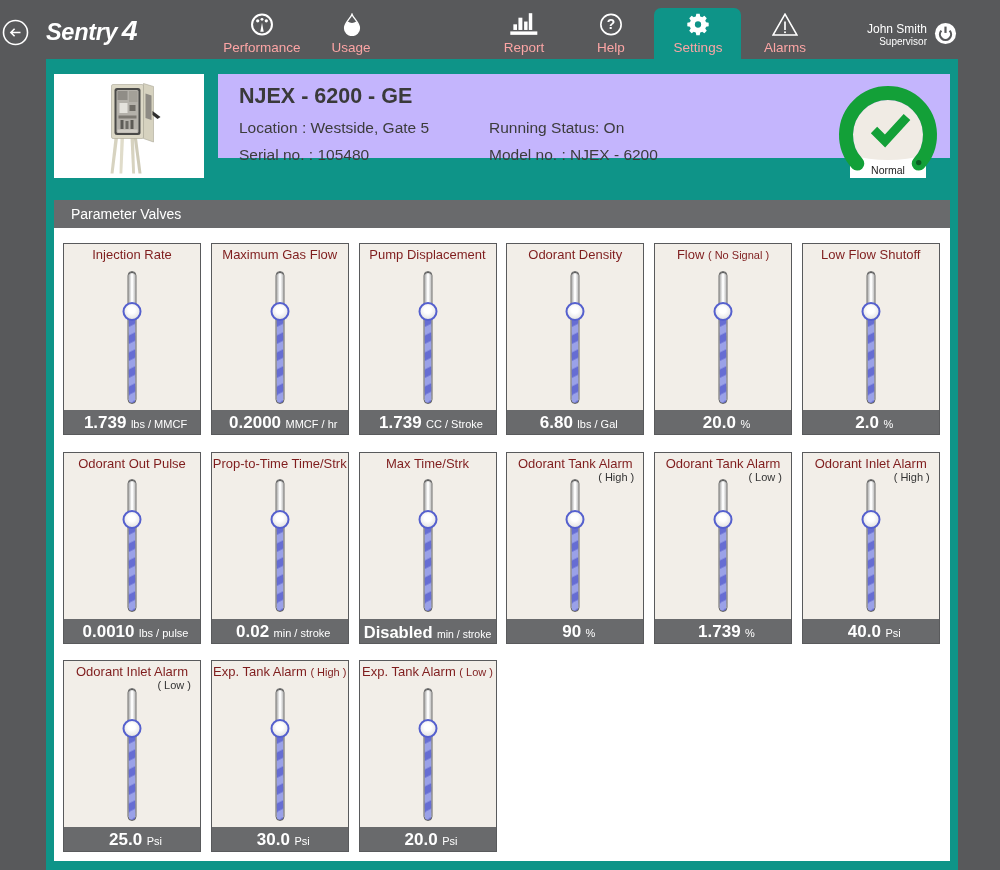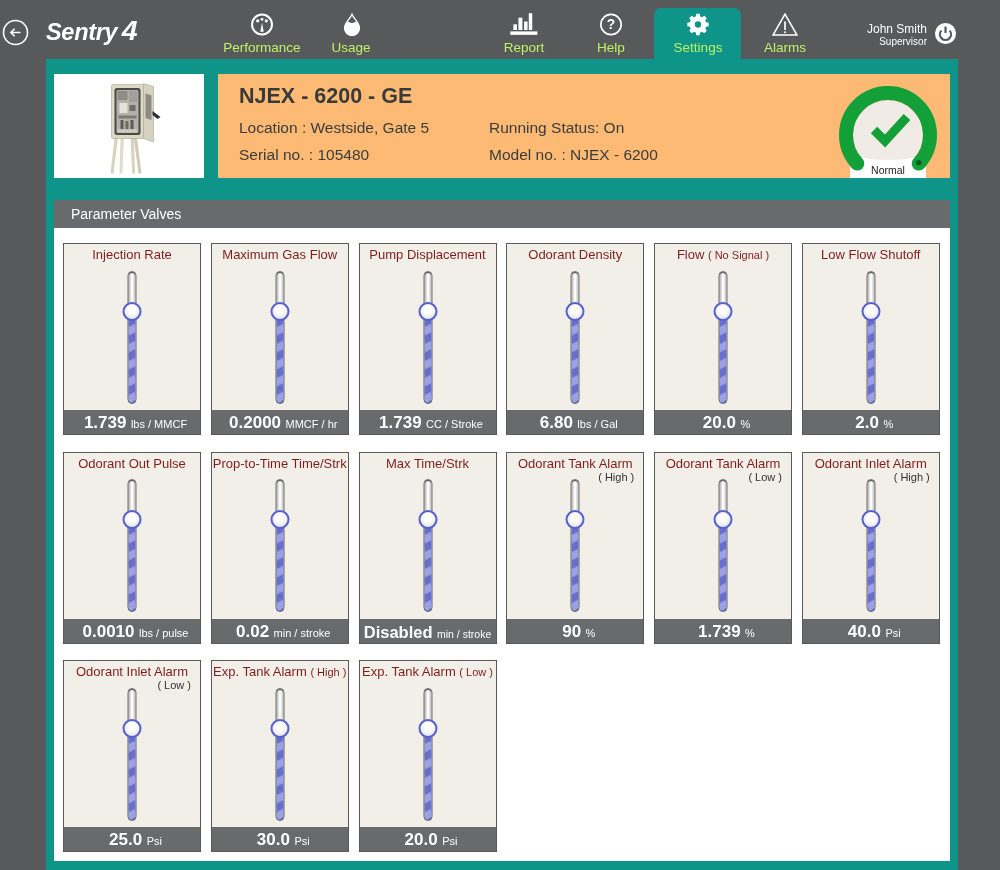--- a/index.html
+++ b/index.html
@@ -4,28 +4,28 @@
 <style>
   * {margin:0; padding:0; box-sizing:border-box;}
   html,body {width:1000px; height:870px; overflow:hidden;}
   body {background:#58595b; font-family:"Liberation Sans", sans-serif; position:relative;}
   .abs {position:absolute;}
 
   
   #topbar {position:absolute; left:0; top:0; width:1000px; height:59px; background:#58595b;}
   .navitem {position:absolute; top:0; width:88px; height:59px; text-align:center; color:#fff;}
   .navitem .ic {position:absolute; top:13px; left:50%; transform:translateX(-50%); width:24px; height:24px;}
-  .navitem .lb {position:absolute; top:41px; width:100%; font-size:13.5px; line-height:14px; color:#bef264;}
+  .navitem .lb {position:absolute; top:41px; width:100%; font-size:13.5px; line-height:14px; color:#fca5a5;}
   #tab-settings {position:absolute; left:654px; top:8px; width:87px; height:51px; background:#0e9488; border-radius:7px 7px 0 0;}
 
   
   #panel {position:absolute; left:46px; top:59px; width:912px; height:811px; background:#0e9488;}
 
   #imgcard {position:absolute; left:54px; top:74px; width:150px; height:104px; background:#fff;}
-  #hdrcard {position:absolute; left:218px; top:74px; width:732px; height:104px; background:#fdba74; color:#3a3a3a;text-decoration:underline;}
+  #hdrcard {position:absolute; left:218px; top:74px; width:732px; height:84px; background:#c4b5fd; color:#3a3a3a;text-decoration:underline;}
   #parambar {position:absolute; left:54px; top:200px; width:896px; height:28px; background:#696a6c; color:#fff; font-size:14px; line-height:28px; padding-left:17px;}
   #content {position:absolute; left:54px; top:228px; width:896px; height:633px; background:#fff;}
 
   
   .h1 {position:absolute; left:21px; top:10px; font-size:21.5px; font-weight:bold;}
   .hrow {position:absolute; font-size:15.5px; color:#3c3c3c;}
 
   
   .card {position:absolute; width:138px; height:192px; background:#f2eee8; border:1px solid #595a5c;}
   .card .t1 {margin-top:3px; text-align:center; font-size:13px; color:#7f1d1d; line-height:15px;}

